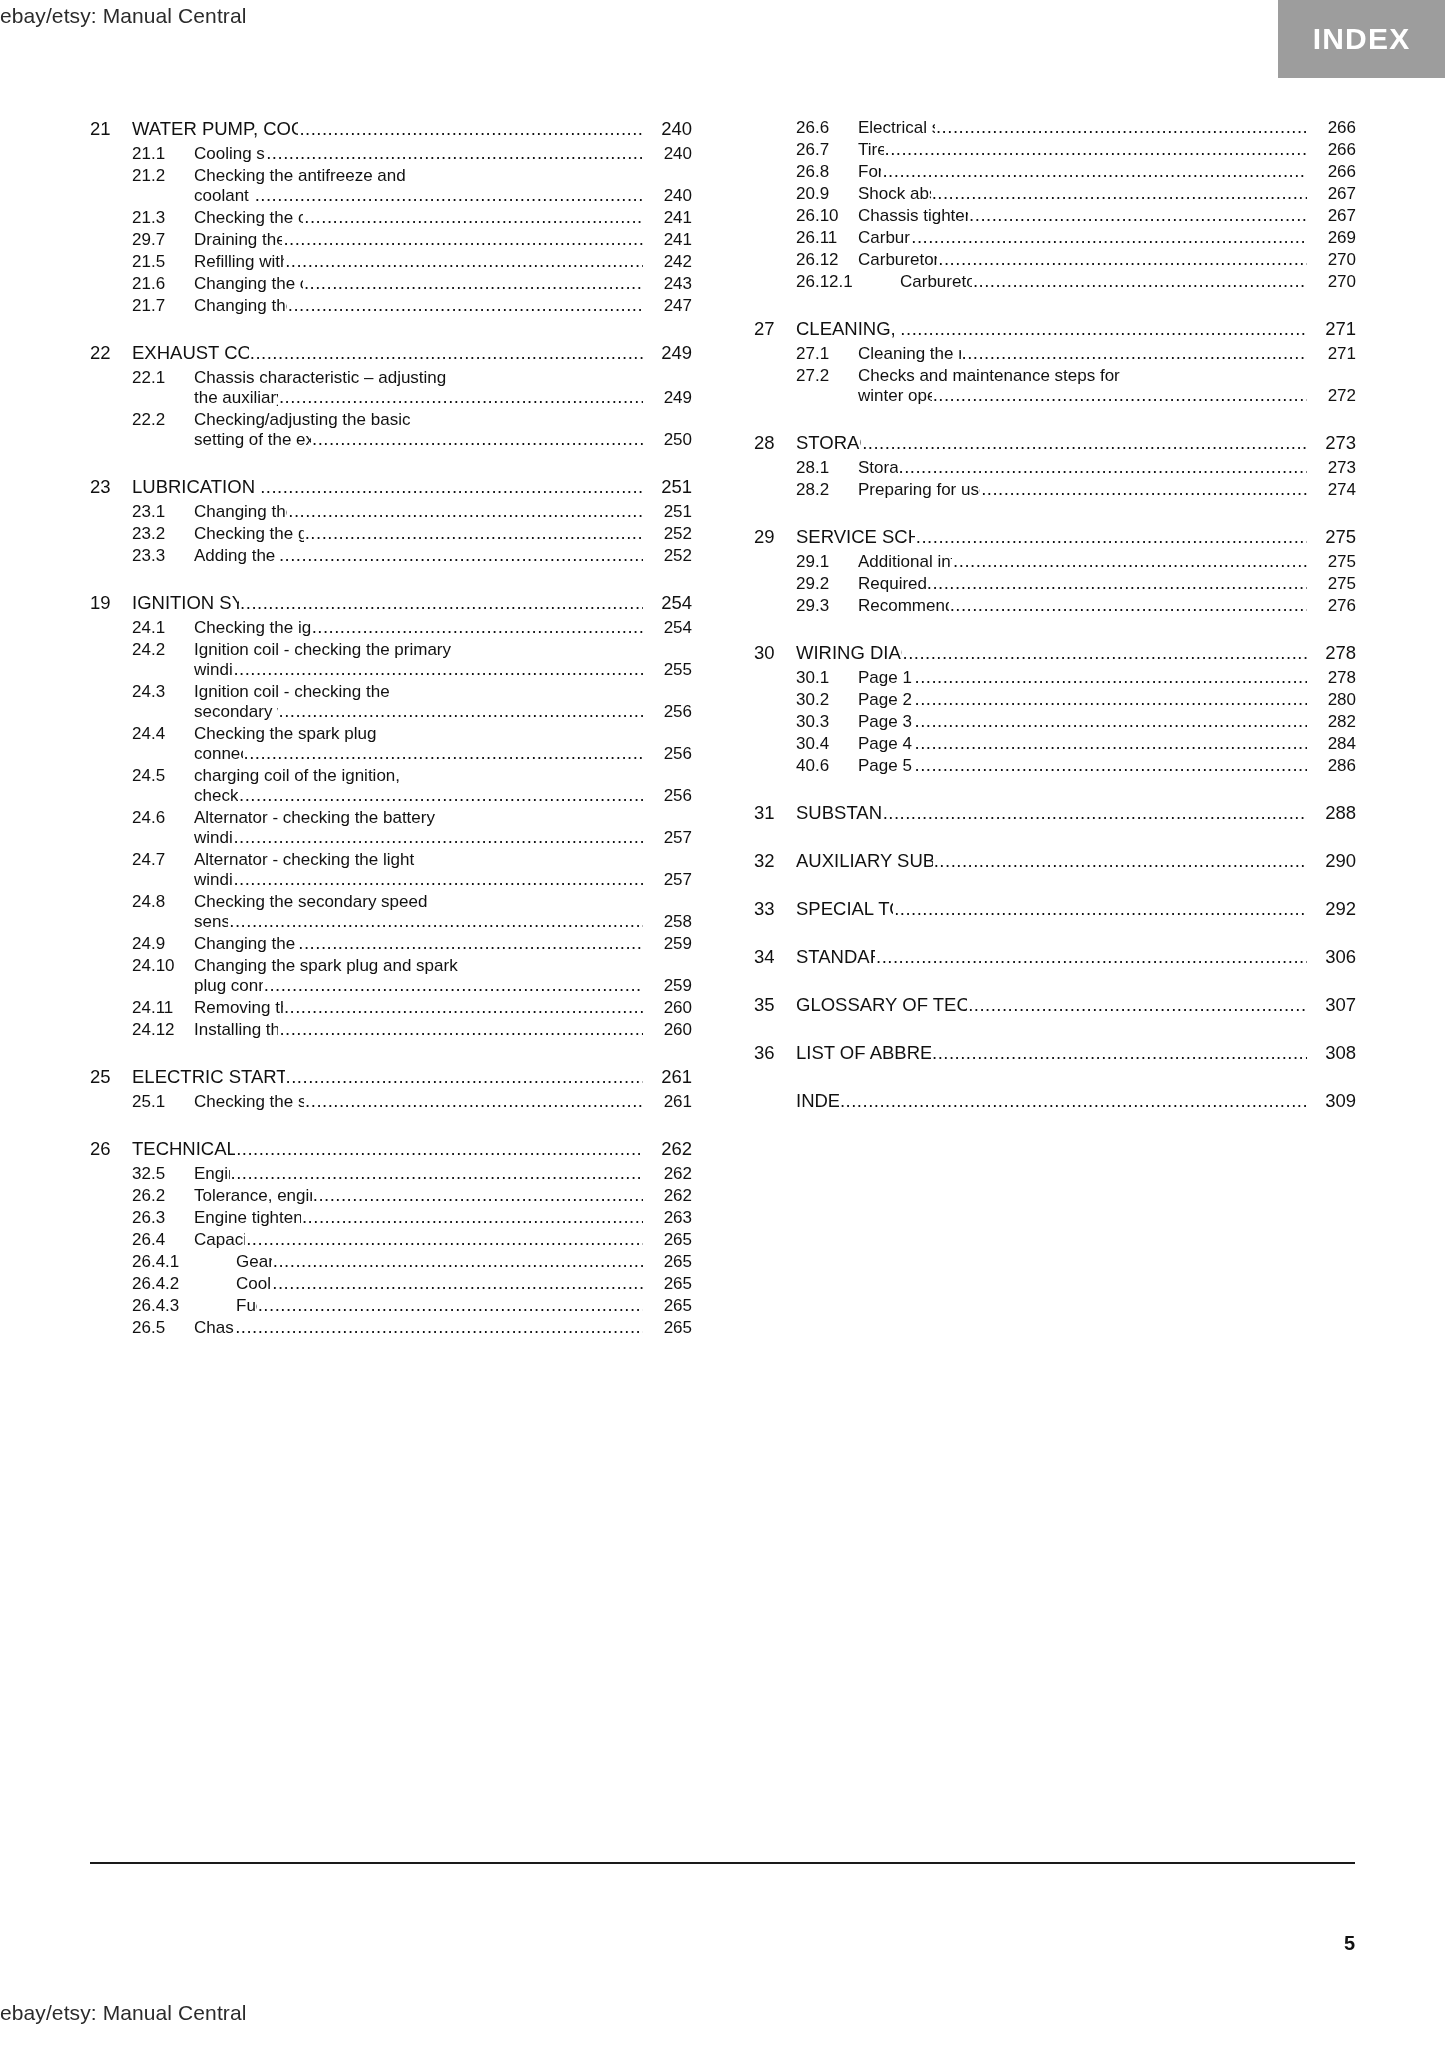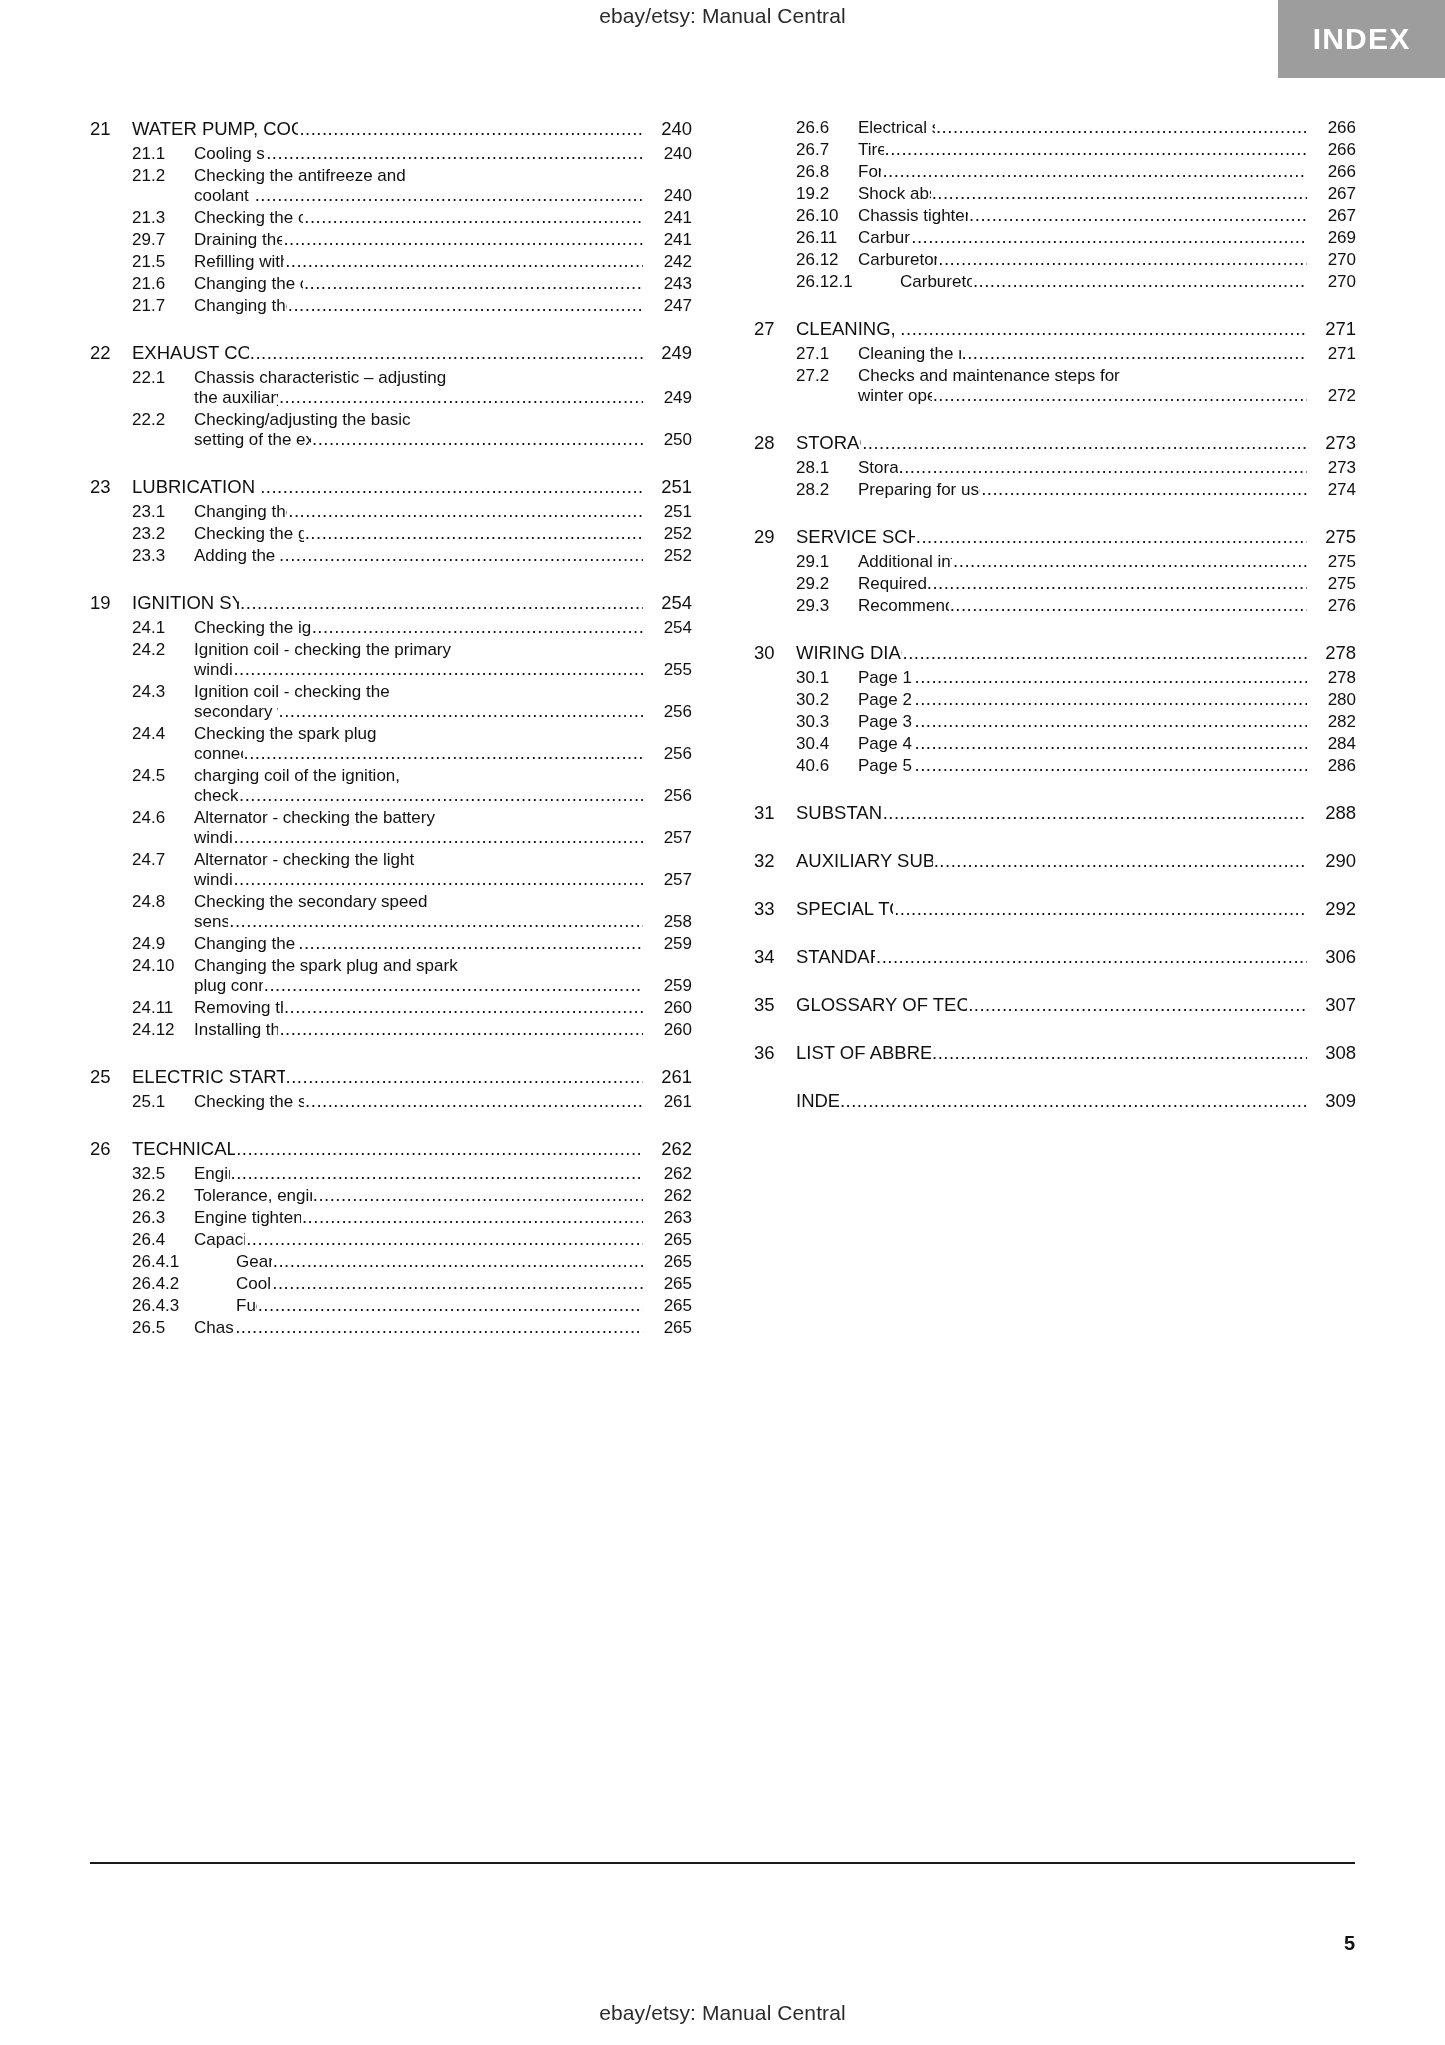--- a/index.html
+++ b/index.html
@@ -15,21 +15,21 @@
     font-family: "Liberation Sans", sans-serif;
     color: #111111;
     overflow: hidden;
   }
 
   
   .watermark {
     position: absolute;
     left: 0;
     width: 100%;
-    text-align: center;
+    text-align: left;
     font-family: "Liberation Sans", sans-serif;
     font-size: 21px;
     color: #2b2b2b;
     letter-spacing: 0.1px;
   }
   .watermark-top { top: 4px; }
   .watermark-bottom { bottom: 20px; }
 
   
   .index-tab {
@@ -599,21 +599,21 @@
           <div class="num entry-num">26.8</div>
           <div class="title-wrap">
             <div class="title-line">
               <span class="title-text">Fork</span>
               <span class="leader"></span>
               <span class="pageno">266</span>
             </div>
           </div>
         </div>
         <div class="toc-entry">
-          <div class="num entry-num">19.2</div>
+          <div class="num entry-num">20.9</div>
           <div class="title-wrap">
             <div class="title-line">
               <span class="title-text">Shock absorber</span>
               <span class="leader"></span>
               <span class="pageno">267</span>
             </div>
           </div>
         </div>
         <div class="toc-entry">
           <div class="num entry-num">26.10</div>

